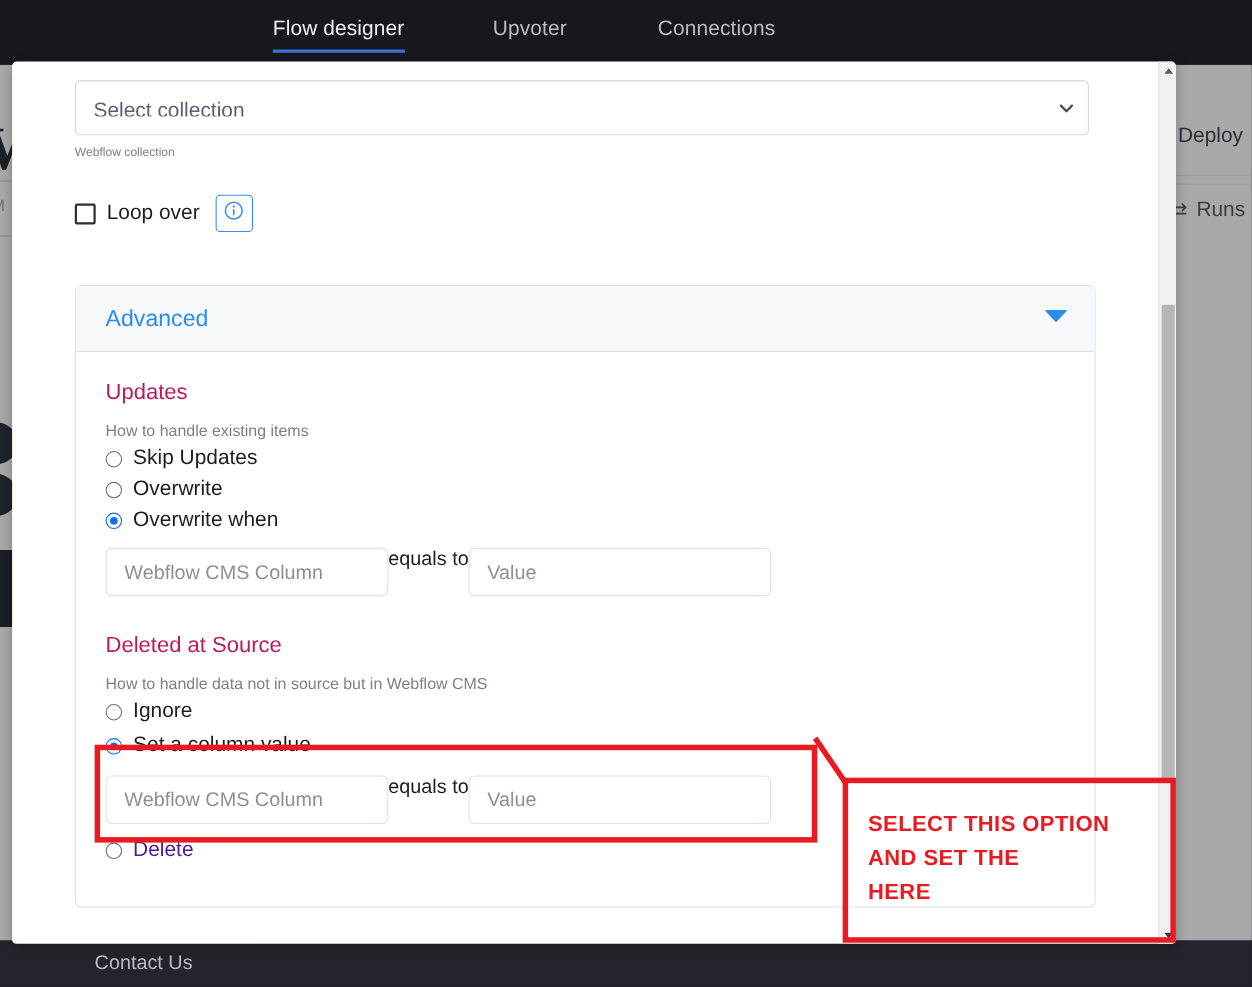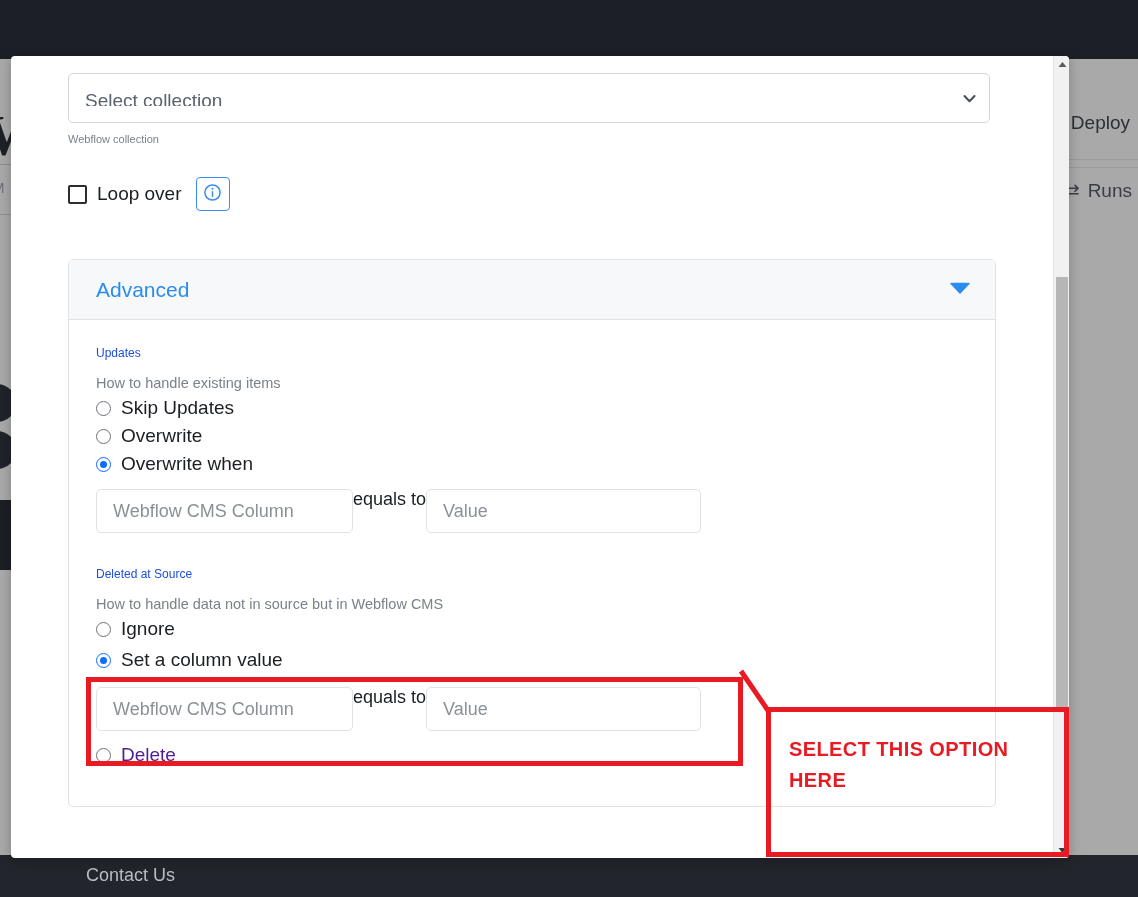--- a/index.html
+++ b/index.html
@@ -138,21 +138,21 @@
   .panel-head {
     height: 60px; background: #f7f8f9;
     border-bottom: 1px solid #dfe2e6;
     display: flex; align-items: center; justify-content: space-between;
     padding: 0 24px 0 27px;
     cursor: pointer;
   }
   .panel-title { font-size: 21px; color: #2b8cf0; }
   .panel-body { padding: 26px 27px 40px 27px; }
 
-  .section-title { font-size: 12px; color: #1d4ed8; }
+  .section-title { font-size: 20px; color: #be185d; }
   .section-hint { margin-top: 15px; font-size: 14.5px; color: #7b8189; }
 
   .radio-row {
     display: flex; align-items: center; gap: 10px;
     margin-top: 6px;
   }
   .radio {
     width: 15px; height: 15px; border-radius: 50%;
     border: 1.5px solid #6d7176; background: #fff;
     flex: 0 0 auto; cursor: pointer; position: relative;
@@ -219,20 +219,31 @@
     letter-spacing: .4px; line-height: 31px;
     font-family: "Liberation Sans", sans-serif;
   }
   #annot-connector { position: absolute; left: 738px; top: 668px; }
 </style>
 </head>
 <body>
 
 <div id="app-root">
 
+  <div id="topnav">
+    <div class="nav-tab active" id="tab-flow">
+      <span>Flow designer</span>
+    </div>
+    <div class="nav-tab" id="tab-upvoter">
+      <span>Upvoter</span>
+    </div>
+    <div class="nav-tab" id="tab-connections">
+      <span>Connections</span>
+    </div>
+  </div>
 
   <div id="page-body">
     <div class="bg-logo">W</div>
     <div class="bg-divider" style="top:105px"></div>
     <div class="bg-m">M</div>
     <div class="bg-divider" style="top:155px"></div>
     <div class="bg-node" style="top:325px"></div>
     <div class="bg-node" style="top:372px"></div>
     <div class="bg-dark-block" style="top:441px"></div>
 
@@ -359,17 +370,18 @@
     </div>
   </div>
 
   <div id="annot-layer">
     <div id="annot-highlight"></div>
     <svg id="annot-connector" width="40" height="60" viewBox="0 0 40 60">
       <path d="M3 3 L31 44" stroke="#e81b23" stroke-width="5" fill="none"></path>
     </svg>
     <div id="annot-callout">
       <div class="line">SELECT THIS OPTION</div>
+      <div class="line">AND SET THE</div>
       <div class="line">HERE</div>
     </div>
   </div>
 
 </div>
 
 </body></html>

